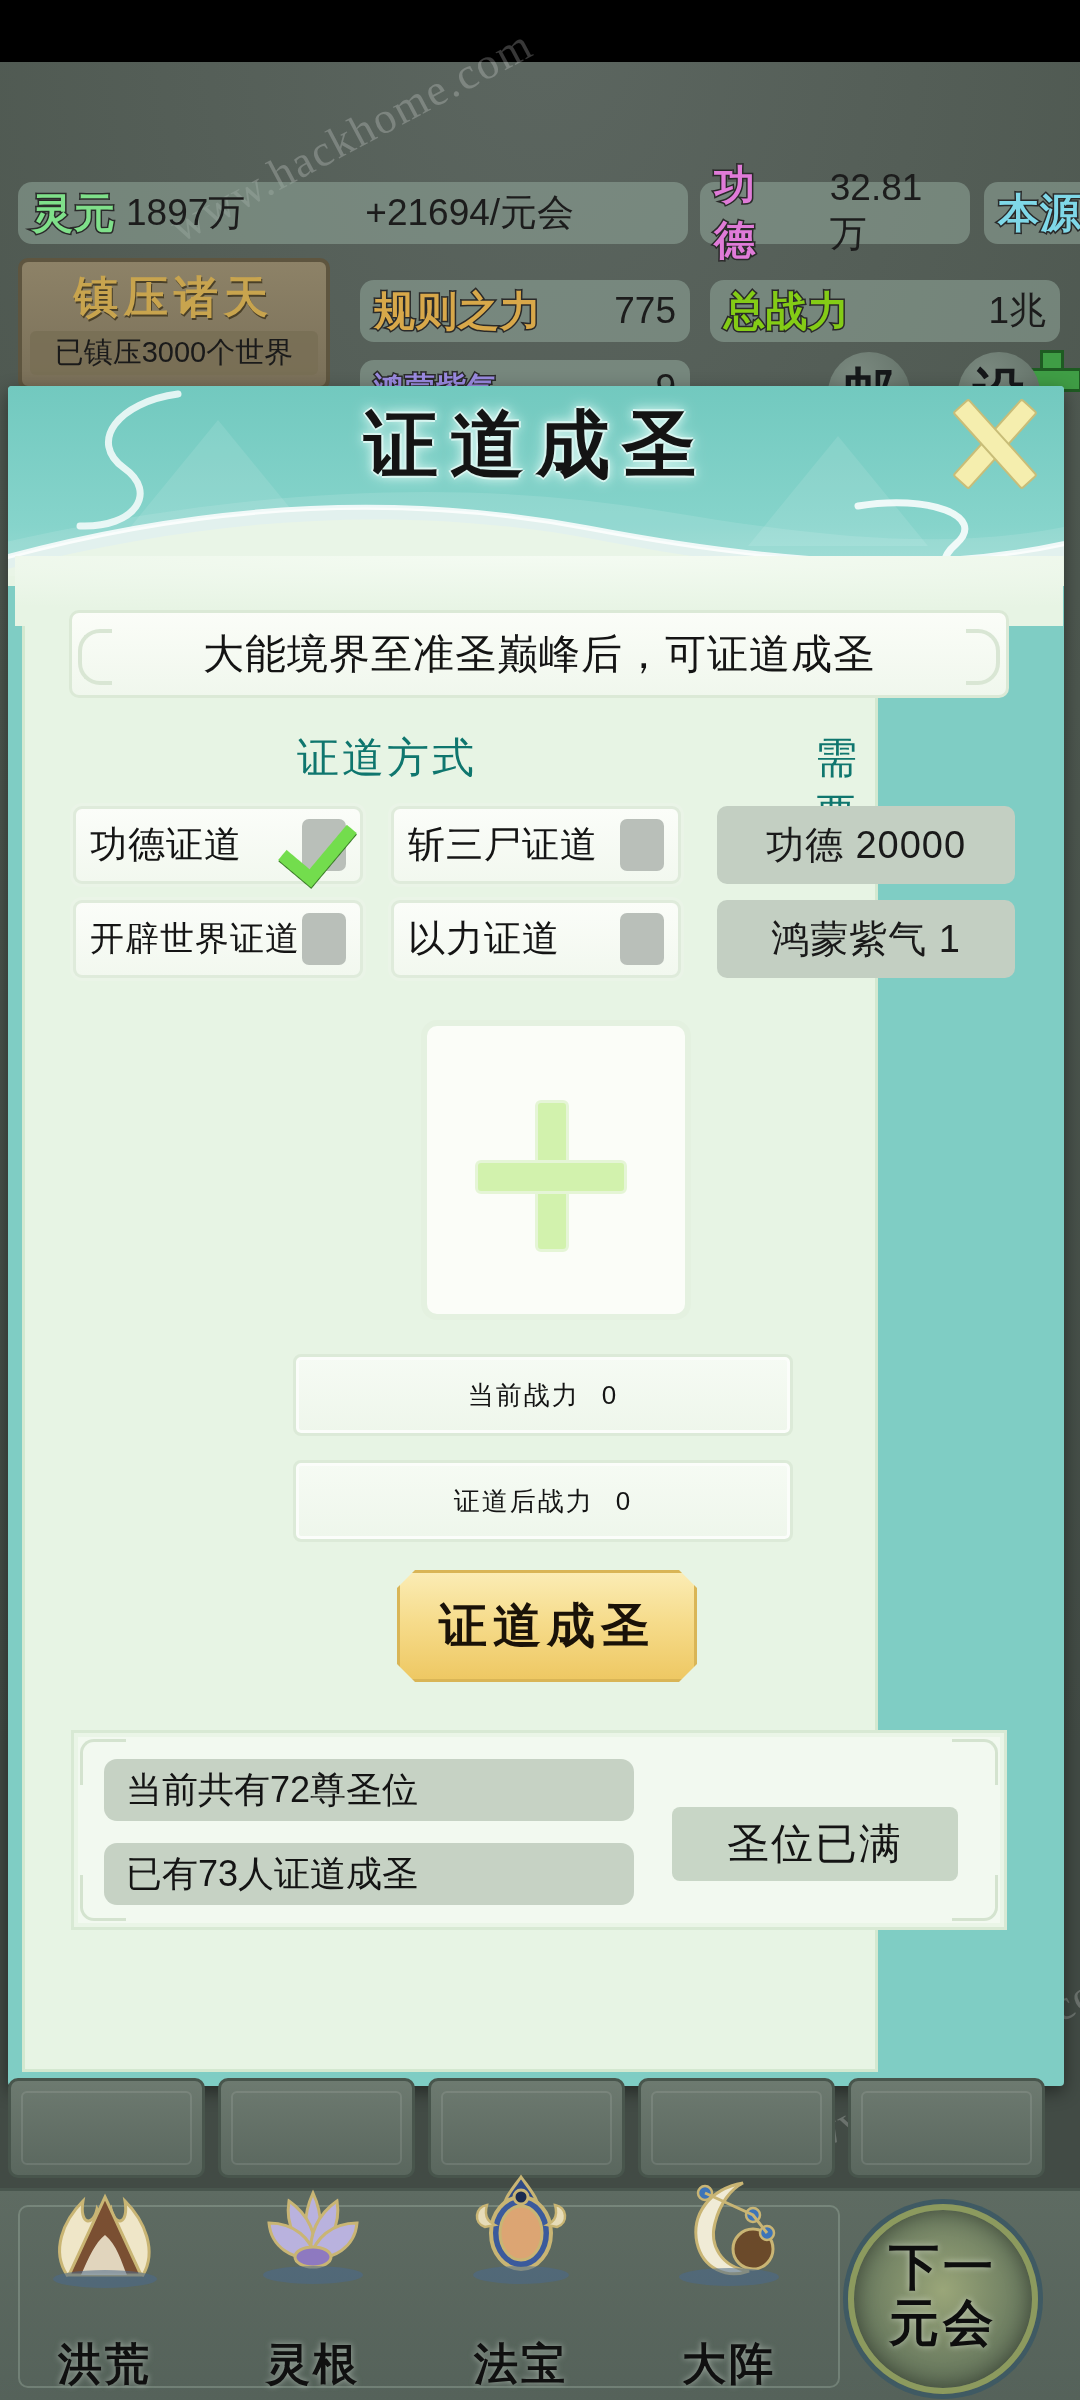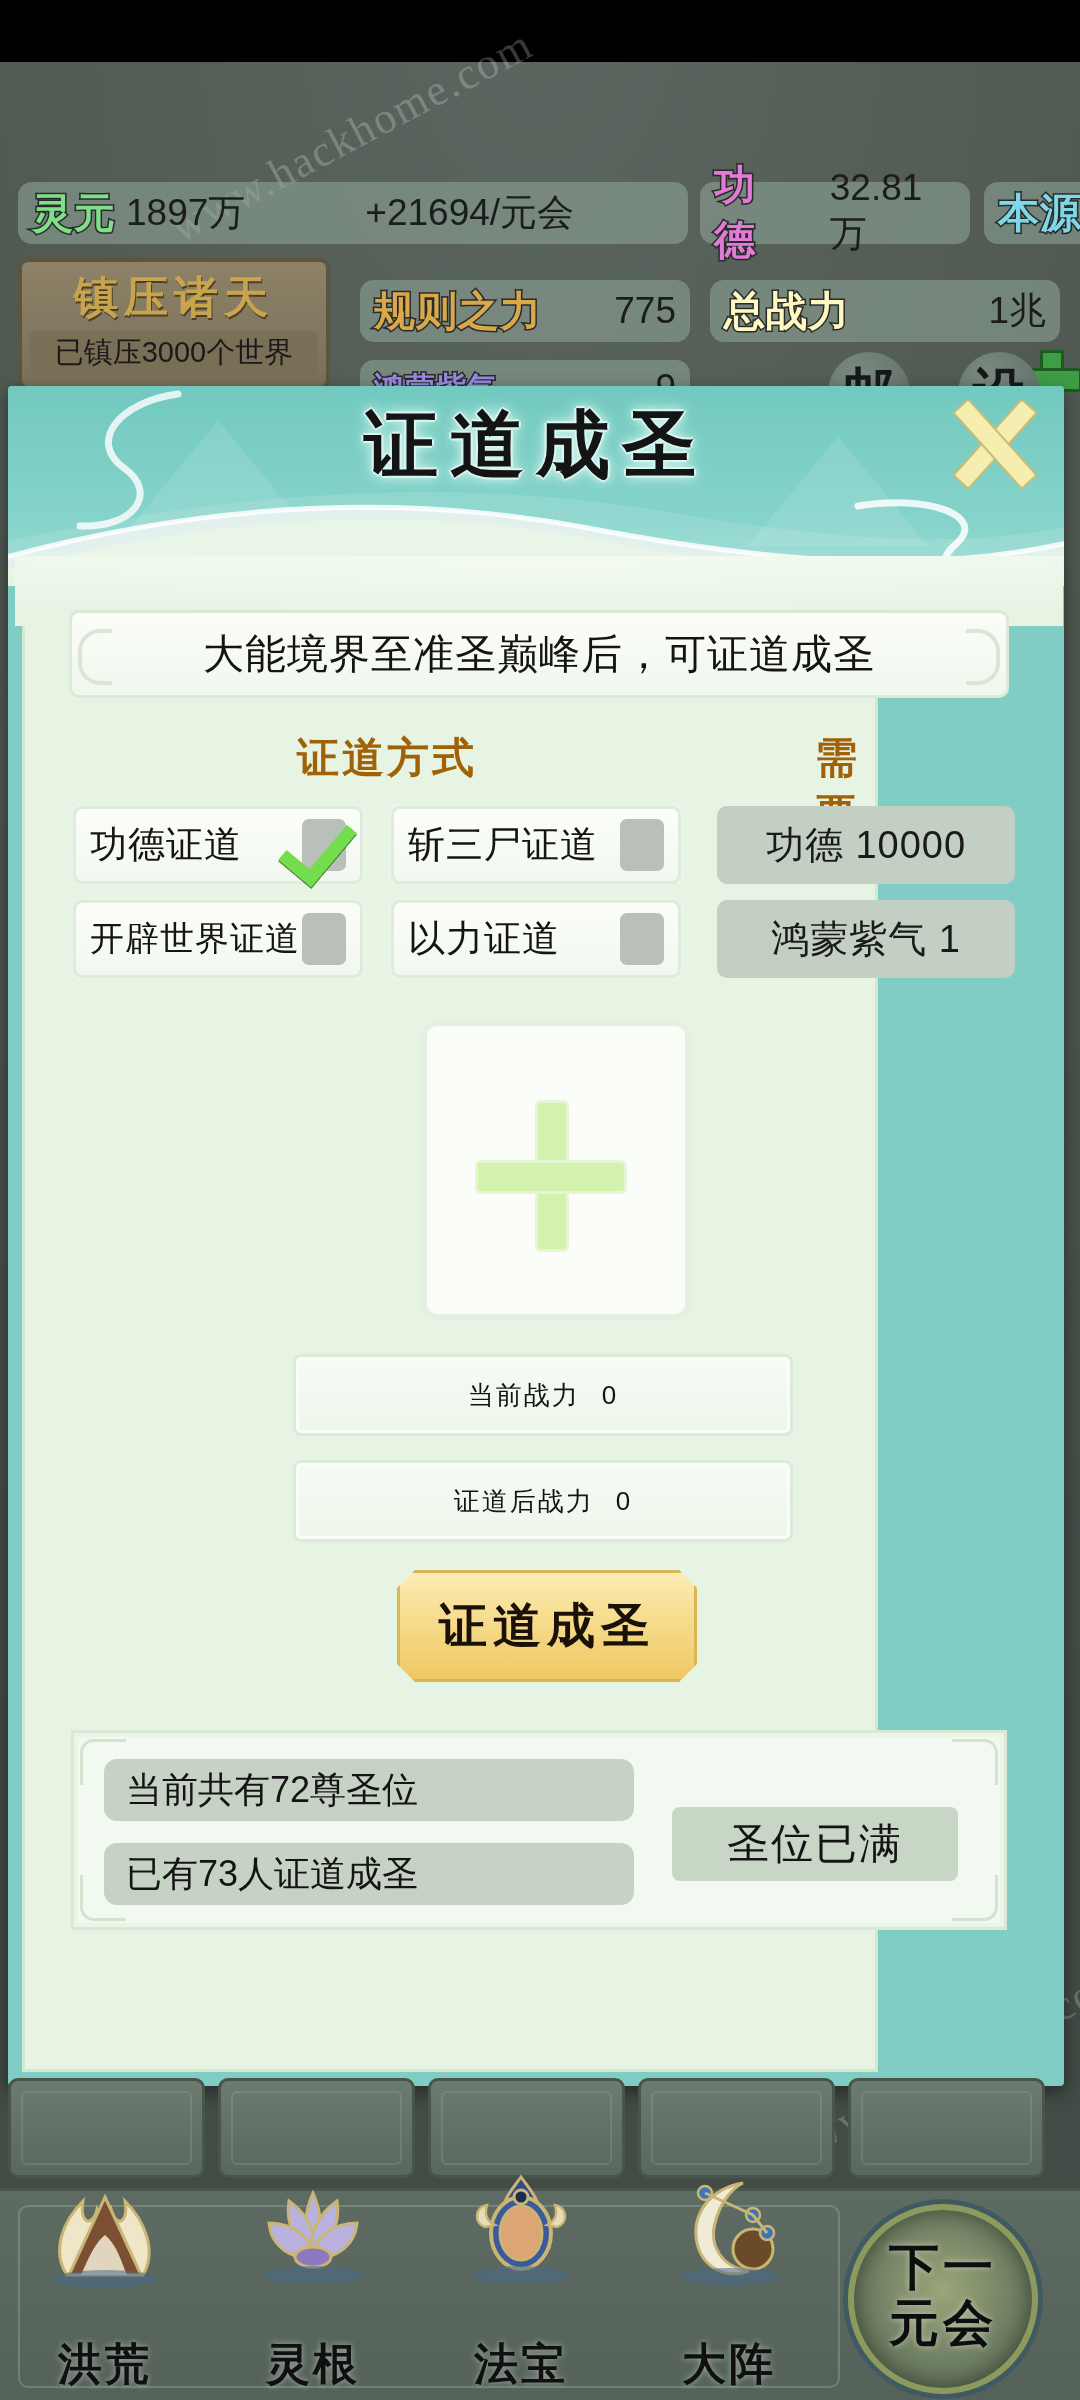--- a/index.html
+++ b/index.html
@@ -49,21 +49,21 @@
     -webkit-text-stroke:3px #2a2a2a;
     paint-order:stroke fill;
     font-family:"Liberation Serif",serif;
     letter-spacing:1px;
   }
   .res-val{ font-size:37px; color:#1c1c1c; margin-left:10px; letter-spacing:0px;}
   .nm-green{ color:#7fe08a; }
   .nm-purple{ color:#e07bd8; }
   .nm-blue{ color:#7fd8e8; }
   .nm-gold{ color:#d8a84a; }
-  .nm-orange{ color:#fef9c3; }
+  .nm-orange{ color:#84cc16; }
   .nm-violet{ color:#9a8ae0; }
 
   #plus-hud{
     position:absolute; right:4px; top:180px;
     width:54px; height:54px;
   }
   #plus-hud::before,#plus-hud::after{
     content:""; position:absolute; background:#3f9d45;
     border:3px solid #1e5b22;
   }
@@ -168,21 +168,21 @@
   }
   .cap{
     position:absolute; top:16px; width:34px; height:56px;
     border:4px solid #d9e6d4; background:transparent;
   }
   .cap.l{ left:6px;  border-right:none; border-radius:22px 0 0 22px; }
   .cap.r{ right:6px; border-left:none;  border-radius:0 22px 22px 0; }
 
   
   .col-head{
-    position:absolute; font-size:42px; color:#a16207; font-weight:bold;
+    position:absolute; font-size:42px; color:#0f766e; font-weight:normal;
     letter-spacing:3px;
   }
   #hd-method{ left:272px; top:160px; }
   #hd-need  { left:790px; top:160px; }
 
   
   .opt{
     position:absolute; height:78px;
     background:linear-gradient(#fbfdf9,#f2f8ef);
     border:3px solid #dfebdb;
@@ -451,21 +451,21 @@
     </div>
     <div class="opt" id="opt-kaipi">
       <span class="opt-label" style="font-size:34px;">开辟世界证道</span>
       <span class="chk"></span>
     </div>
     <div class="opt" id="opt-yili">
       <span class="opt-label">以力证道</span>
       <span class="chk"></span>
     </div>
 
-    <div class="need" id="need-1">功德 10000</div>
+    <div class="need" id="need-1">功德 20000</div>
     <div class="need" id="need-2">鸿蒙紫气 1</div>
 
     <div id="plus-card">
       <i class="v"></i>
       <i class="h"></i>
     </div>
 
     <div class="stat" id="stat-cur">
       <span>当前战力</span>
       <span style="margin-left:22px;">0</span>

